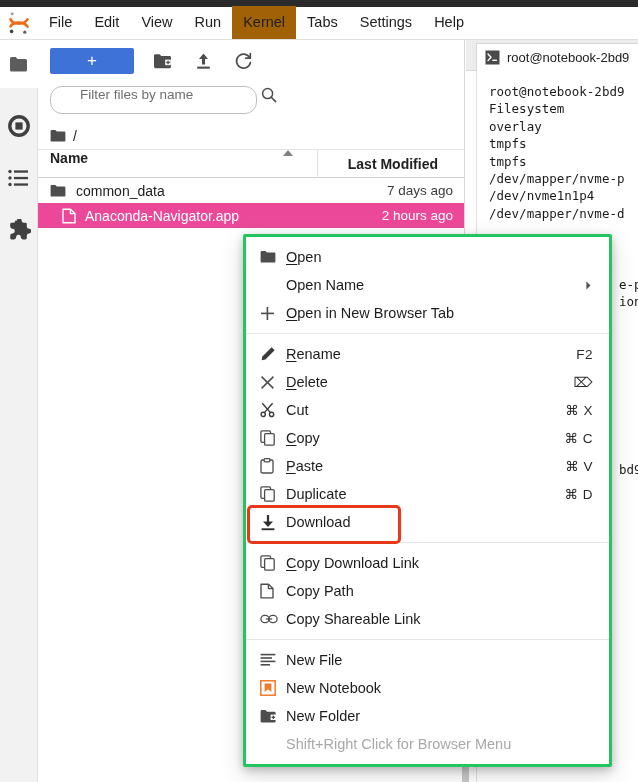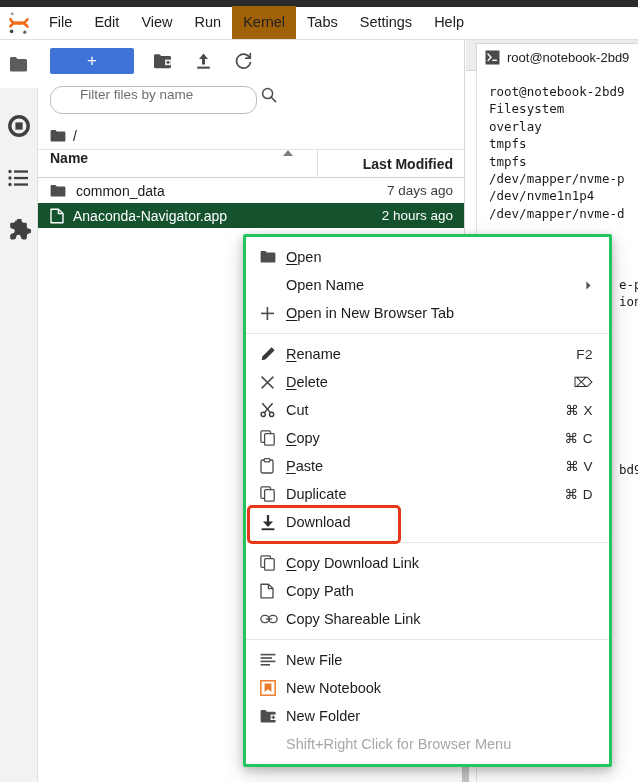--- a/index.html
+++ b/index.html
@@ -142,41 +142,41 @@
   }
   .col-name {
     flex: 1;
     display: flex; align-items: flex-start; justify-content: space-between;
     padding: 0 8px 0 12px;
     height: 28px;
     border-right: 1px solid #e0e0e0;
   }
   .col-mod {
     width: 147px;
-    padding-right: 12px;
+    padding-right: 27px;
     text-align: right;
     height: 28px;
     line-height: 28px;
   }
   .hdr-label { font-size: 14px; font-weight: bold; color: #212121; }
   .sort-caret {
     width: 0; height: 0;
     border-left: 5px solid transparent;
     border-right: 5px solid transparent;
     border-bottom: 6px solid #808080;
     margin-right: 16px;
   }
 
   .fb-rows { position: absolute; left: 0; top: 138px; width: 427px; }
   .fb-row {
     height: 25px;
     display: flex; align-items: center;
     cursor: pointer;
   }
-  .fb-row.selected { background: #14532d; }
+  .fb-row.selected { background: #ec4899; padding-left: 12px; }
   .row-name {
     flex: 1;
     display: flex; align-items: center;
     padding-left: 12px;
     gap: 9px;
     font-size: 14px;
     color: #212121;
     overflow: hidden; white-space: nowrap;
   }
   .fb-row.selected .row-name { color: #ffffff; }

